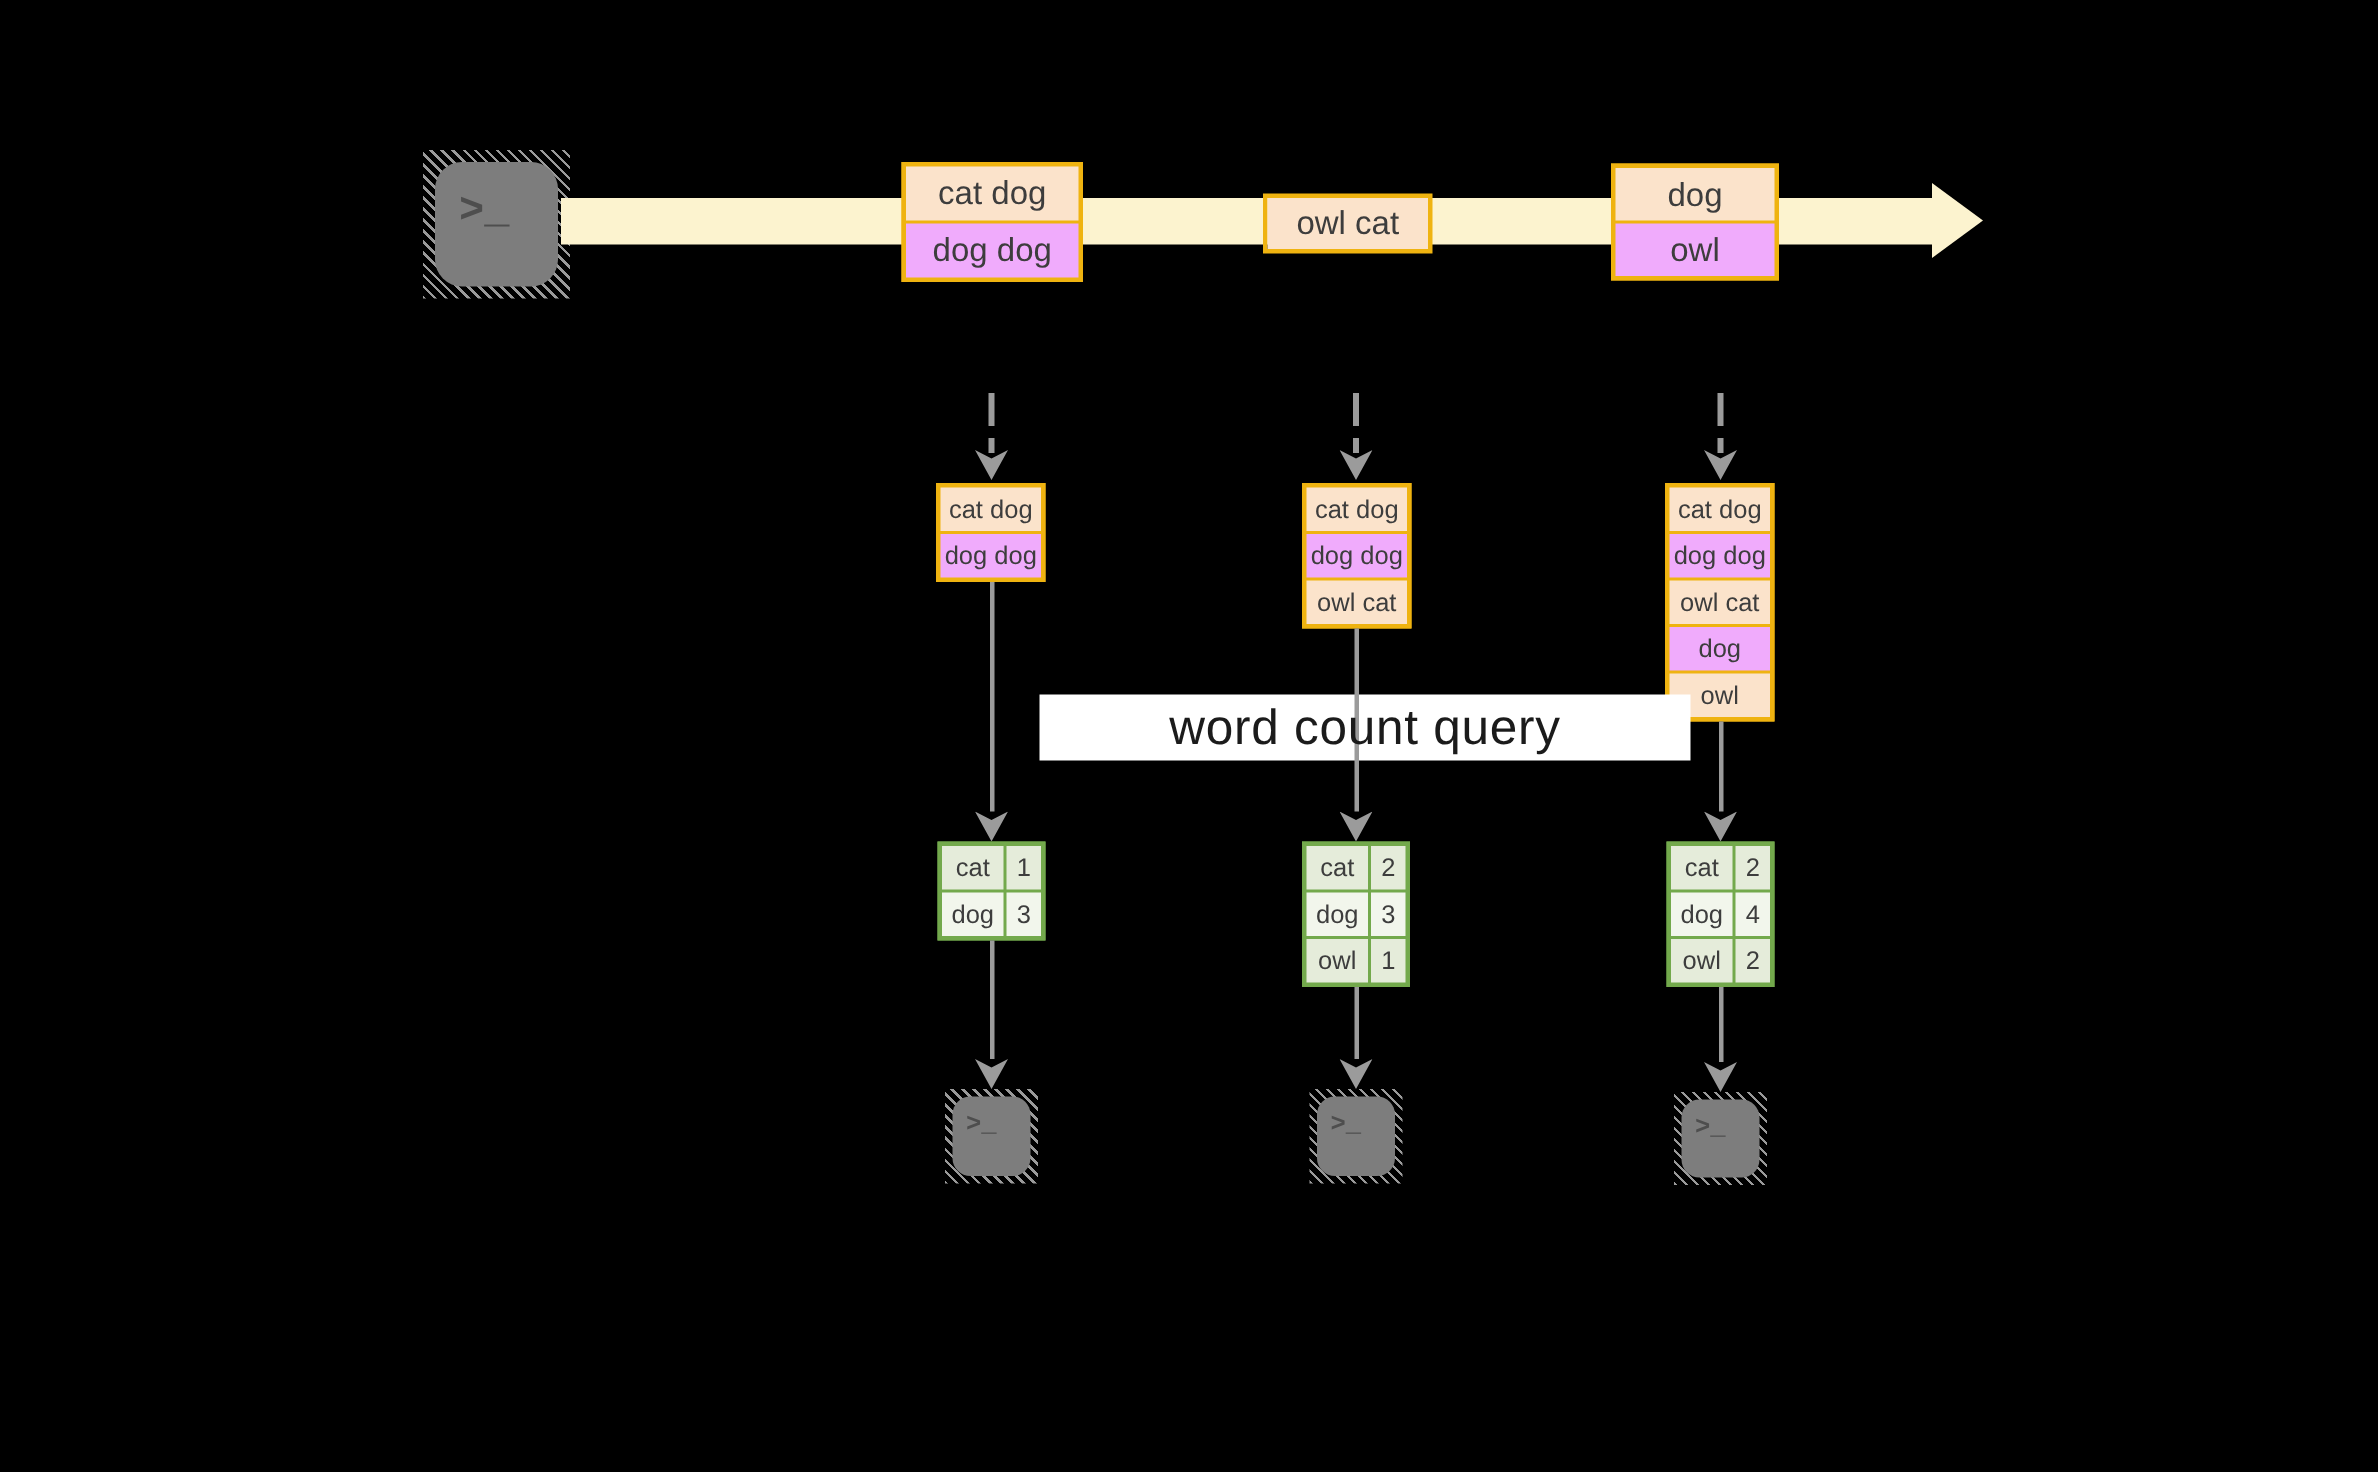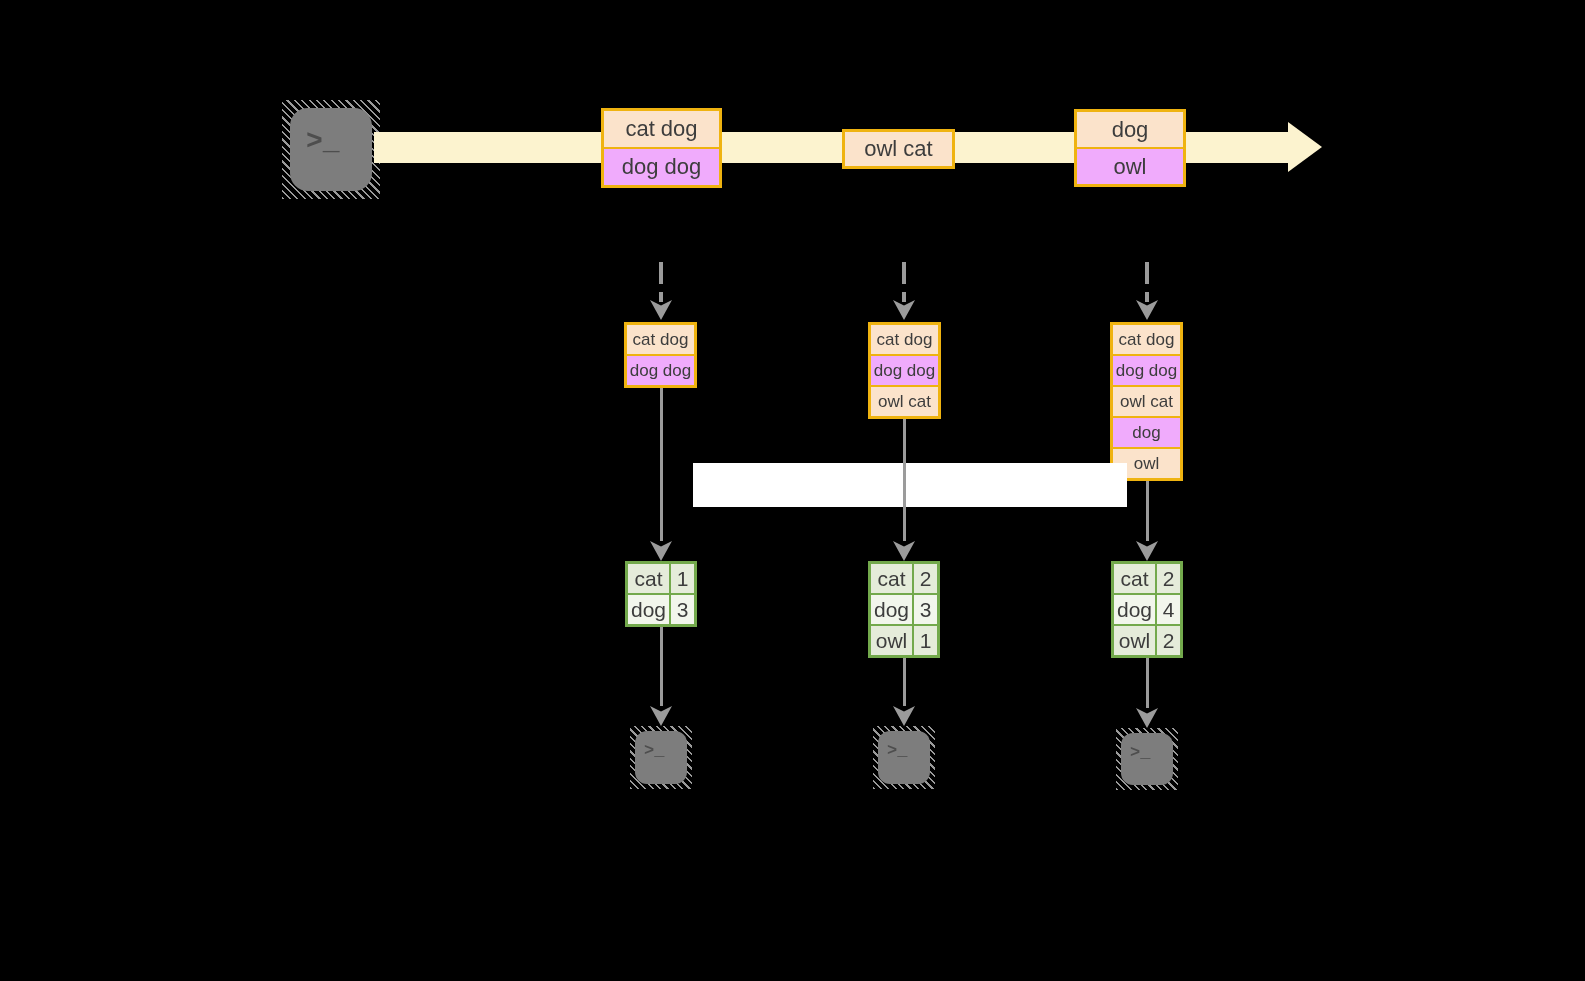--- a/index.html
+++ b/index.html
@@ -27,21 +27,21 @@
   
   .dash{width:4px;background:repeating-linear-gradient(to bottom,#9b9b9b 0 22px,transparent 22px 30px);z-index:3;}
   .vline{width:3px;background:#9b9b9b;z-index:3;}
   .ahead{width:22px;height:20px;background:#9b9b9b;z-index:3;
     clip-path:polygon(50% 100%,100% 0%,50% 28%,0% 0%);}
 
   
   .gtable{display:flex;flex-direction:column;gap:2px;background:#73a94c;
     border:3px solid #73a94c;z-index:2;box-sizing:border-box;width:72px;}
   .grow{display:flex;gap:2px;height:29px;}
-  .gcell{display:flex;align-items:center;justify-content:center;font-size:21px;}
+  .gcell{display:flex;align-items:center;justify-content:center;font-size:17px;}
   .gcell.lab{width:41px;}
   .gcell.val{flex:1;}
   .grow.ga .gcell{background:#e5ecda;}
   .grow.gb .gcell{background:#f2f6ec;}
 
   
   .term{background:repeating-linear-gradient(45deg,#9a9a9a 0 1.6px,transparent 1.6px 5.2px);}
   .term-inner{position:absolute;background:#7d7d7d;display:flex;}
   .term-lg .term-inner{left:8px;top:8px;right:8px;bottom:8px;border-radius:18px;}
   .term-sm .term-inner{left:5px;top:5px;right:5px;bottom:5px;border-radius:12px;}
@@ -181,14 +181,15 @@
   <div class="abs vline" style="left:1146px;top:658px;height:50px;"></div>
   <div class="abs ahead" style="left:1136px;top:708px;"></div>
 
   <div class="abs term term-sm" style="left:1116px;top:728px;width:62px;height:62px;">
     <div class="term-inner">
       <span class="term-glyph">&gt;_</span>
     </div>
   </div>
 
   <div class="abs wcq-bg"></div>
+  <div class="abs wcq-text">word count query</div>
 
 </div>
 
 </body></html>

